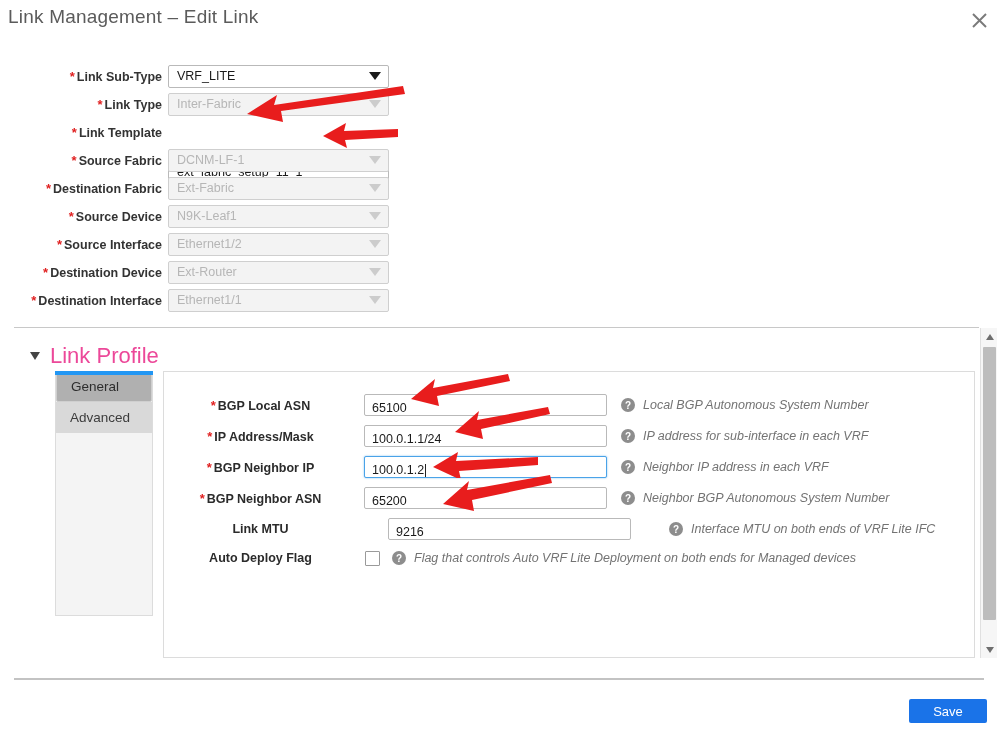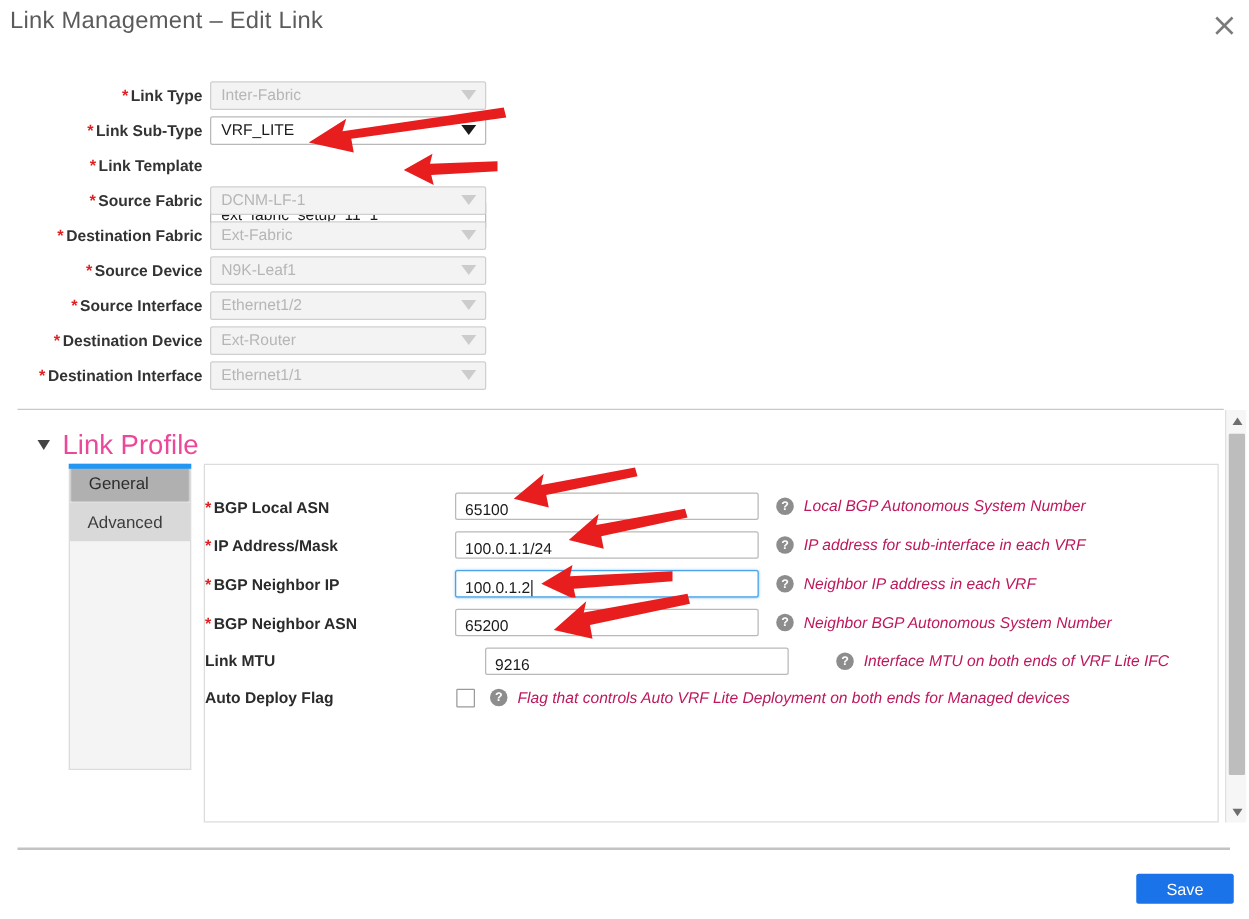--- a/index.html
+++ b/index.html
@@ -114,21 +114,21 @@
     position: absolute; left: 163px; top: 371px;
     width: 812px; height: 287px;
     background: #ffffff; border: 1px solid #dcdcdc;
   }
 
   .prow {
     position: absolute; left: 0; height: 30px;
     display: flex; align-items: center;
   }
   .plabel {
-    width: 200px; text-align: left; padding-right: 7px;
+    width: 200px; text-align: center; padding-right: 7px;
     font-size: 12.5px; font-weight: bold; color: #2b2b2b;
     white-space: nowrap;
   }
   .pinput {
     width: 243px; height: 22px;
     border: 1px solid #b9b9b9; border-radius: 2px; background: #fff;
     font-size: 12.5px; color: #1a1a1a;
     display: flex; align-items: flex-end; padding-left: 7px;
     position: relative;
   }
@@ -142,21 +142,21 @@
   }
   .helpwrap { display: flex; align-items: center; margin-left: 14px; }
   .qicon {
     width: 14px; height: 14px; border-radius: 50%;
     background: #8d8d8d; color: #fff;
     font-size: 10px; font-weight: bold;
     display: flex; align-items: center; justify-content: center;
     flex: 0 0 auto; font-family: "Liberation Sans", sans-serif;
   }
   .helptxt {
-    margin-left: 8px; font-size: 12.5px; font-style: italic; color: #be185d;
+    margin-left: 8px; font-size: 12.5px; font-style: italic; color: #737373;
     white-space: nowrap;
   }
   .chkbox {
     width: 15px; height: 15px; border: 1px solid #9a9a9a;
     background: #fff; border-radius: 1px; margin-left: 1px;
     flex: 0 0 auto; cursor: pointer;
   }
 
   
   .scrollbar {
@@ -212,32 +212,32 @@
   <div class="close-btn">
     <svg width="17" height="17" viewBox="0 0 17 17" aria-hidden="true">
       <line x1="2" y1="2" x2="15" y2="15" stroke="#7a7a7a" stroke-width="2"></line>
       <line x1="15" y1="2" x2="2" y2="15" stroke="#7a7a7a" stroke-width="2"></line>
     </svg>
   </div>
 
   <div class="topform">
 
     <div class="frow">
-      <div class="flabel"><span class="req">*</span><span>Link Type</span></div>
-      <div class="fctrl">
-        <div class="sel">Inter-Fabric</div>
-        <div class="caret"></div>
-      </div>
-    </div>
-
-    <div class="frow">
       <div class="flabel"><span class="req">*</span><span>Link Sub-Type</span></div>
       <div class="fctrl">
         <div class="sel enabled">VRF_LITE</div>
         <div class="caret dark"></div>
+      </div>
+    </div>
+
+    <div class="frow">
+      <div class="flabel"><span class="req">*</span><span>Link Type</span></div>
+      <div class="fctrl">
+        <div class="sel">Inter-Fabric</div>
+        <div class="caret"></div>
       </div>
     </div>
 
     <div class="frow">
       <div class="flabel"><span class="req">*</span><span>Link Template</span></div>
       <div class="fctrl">
         <div class="textfield">ext_fabric_setup_11_1</div>
       </div>
     </div>
 

